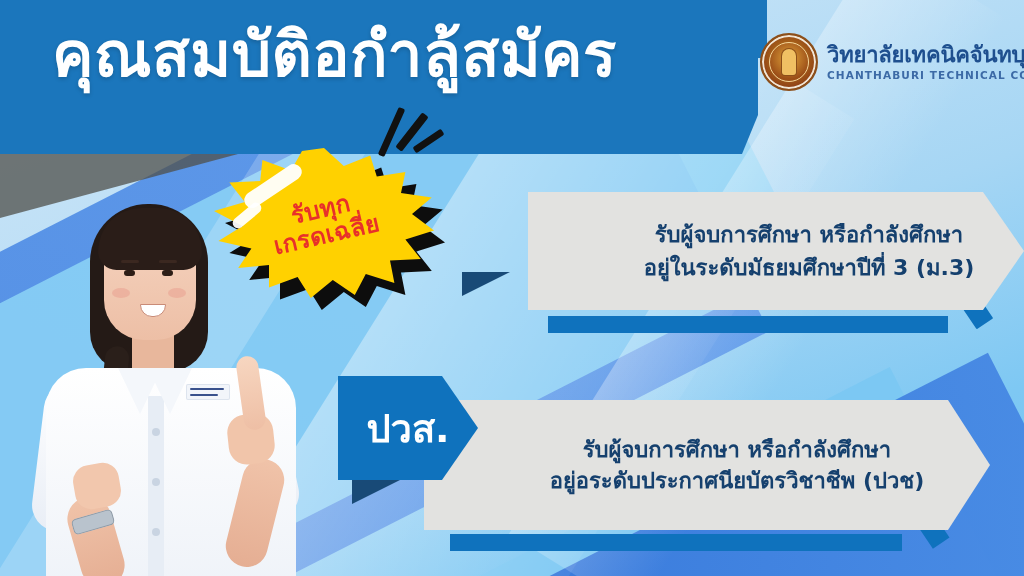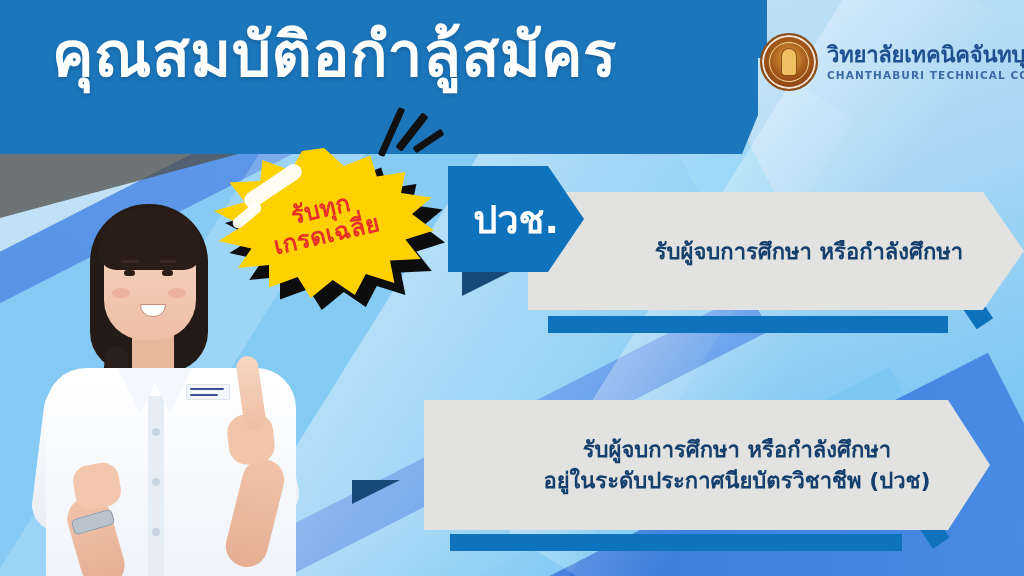--- a/index.html
+++ b/index.html
@@ -408,28 +408,29 @@
       <span>รับทุก</span>
       <span>เกรดเฉลี่ย</span>
     </div>
   </div>
 
   <div class="card" id="card-pvch">
     <div class="underbar"></div>
     <div class="underbar-tip"></div>
     <div class="panel">
       <span class="panel-line">รับผู้จบการศึกษา หรือกำลังศึกษา</span>
+      <span class="panel-line">อยู่ในระดับมัธยมศึกษาปีที่ 3 (ม.3)</span>
     </div>
     <div class="tab-shadow"></div>
-    <div class="tab">ปวช.</div>
   </div>
 
   <div class="card" id="card-pvs">
     <div class="underbar"></div>
     <div class="underbar-tip"></div>
     <div class="panel">
       <span class="panel-line">รับผู้จบการศึกษา หรือกำลังศึกษา</span>
-      <span class="panel-line">อยู่ในระดับประกาศนียบัตรวิชาชีพ (ปวช)</span>
+      <span class="panel-line">อยู่อระดับประกาศนียบัตรวิชาชีพ (ปวช)</span>
     </div>
     <div class="tab-shadow"></div>
+    <div class="tab">ปวส.</div>
   </div>
 
 </div>
 
 </body></html>

